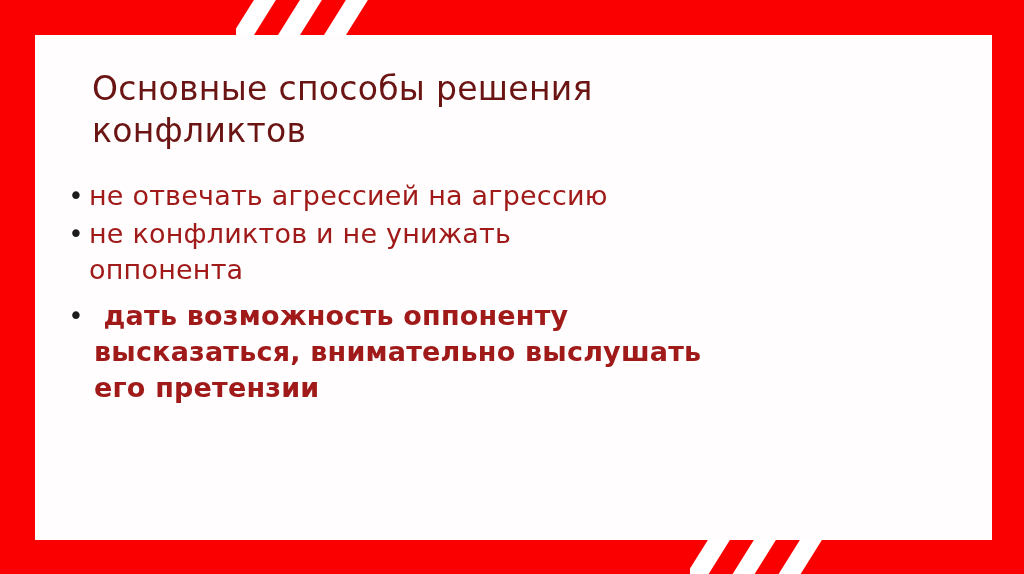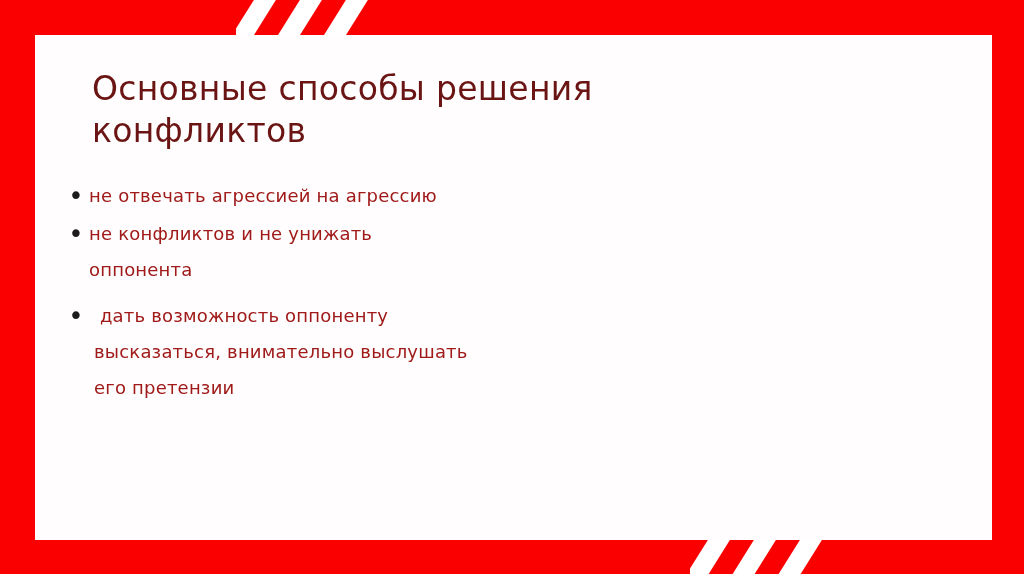--- a/index.html
+++ b/index.html
@@ -119,30 +119,31 @@
     width: 26px;
     color: #1c1c1c;
     font-size: 26px;
     line-height: 36px;
     text-align: center;
     user-select: none;
   }
   .bullet-text {
     flex: 1 1 auto;
     color: #a01a1a;
-    font-size: 18px;
+    font-size: 27px;
     line-height: 36px;
     letter-spacing: 0.2px;
     white-space: pre-wrap;
   }
   .bullet-row.gap-before {
     margin-top: 10px;
   }
   .bullet-row.indent .bullet-text {
     padding-left: 5px;
+    font-weight: bold;
   }
 </style>
 </head>
 <body>
 
 <div id="slide">
 
   <div class="band band-top"></div>
   <div class="band band-left"></div>
   <div class="band band-right"></div>

